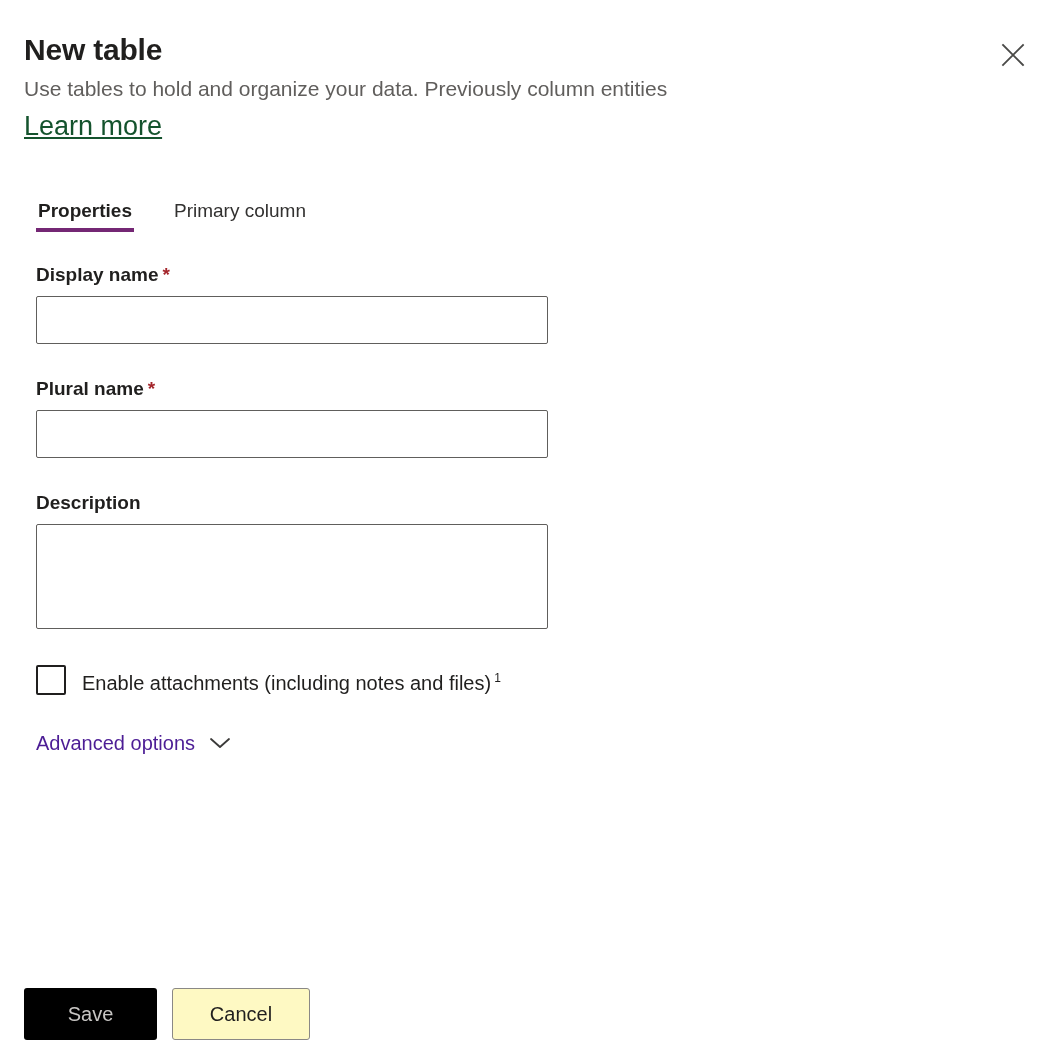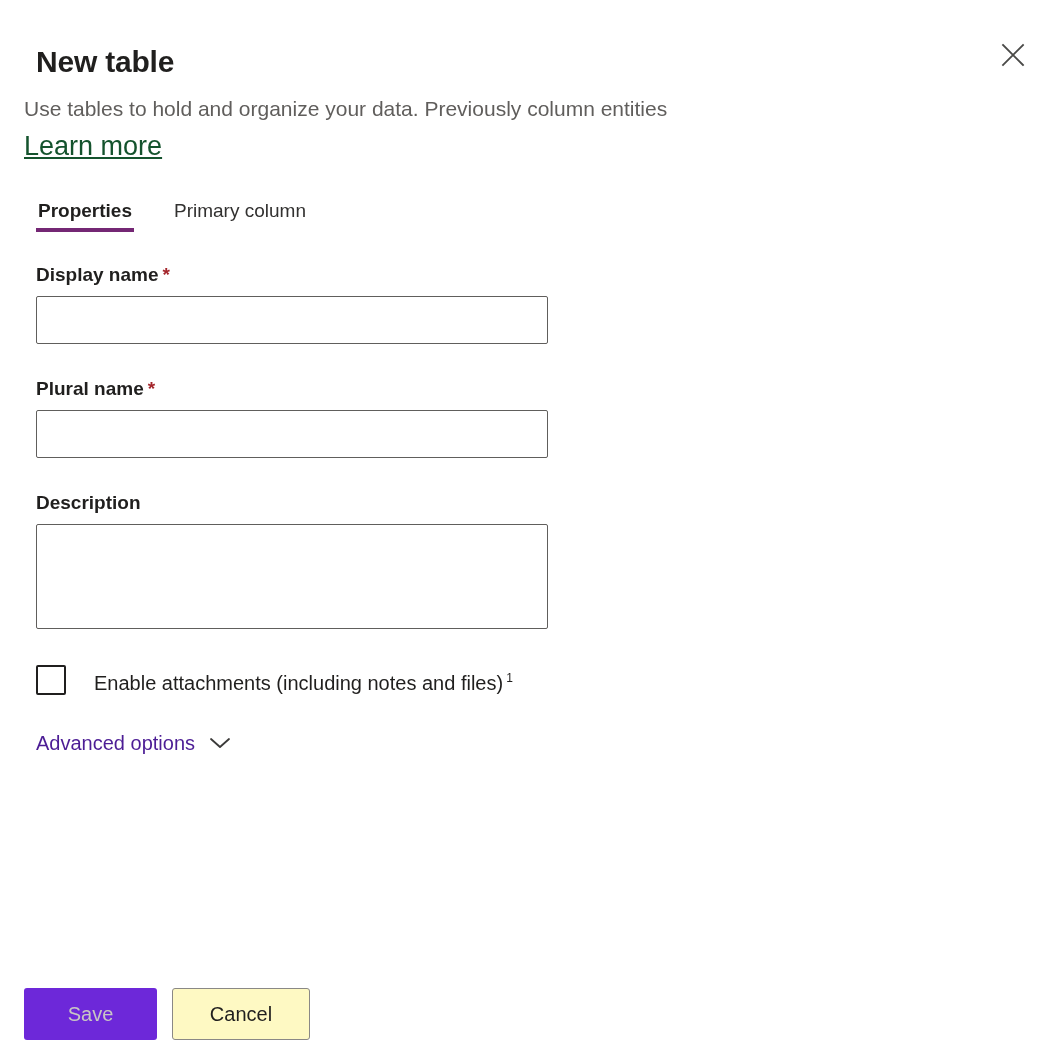--- a/index.html
+++ b/index.html
@@ -29,21 +29,21 @@
     left: 24px;
     top: 30px;
     right: 24px;
   }
   .title {
     font-size: 30px;
     font-weight: bold;
     color: #201f1e;
     line-height: 40px;
     letter-spacing: -0.2px;
-    margin: 12px;
+    margin: 0;
   }
   .subtitle {
     font-size: 21px;
     color: #605e5c;
     line-height: 30px;
     margin: 4px 0 0 0;
     font-weight: normal;
   }
   .learn-more {
     display: inline-block;
@@ -160,21 +160,20 @@
   .gap-1 { height: 32px; }
   .gap-2 { height: 32px; }
 
   
   .checkbox-row {
     display: flex;
     align-items: center;
     margin-top: 36px;
     cursor: pointer;
     width: fit-content;
-    gap: 12px;
   }
   .checkbox-box {
     width: 30px;
     height: 30px;
     box-sizing: border-box;
     border: 2px solid #201f1e;
     border-radius: 2px;
     background: #ffffff;
     flex: none;
   }
@@ -227,21 +226,21 @@
     padding: 0 22px;
     font-family: "Liberation Sans", sans-serif;
     font-size: 20px;
     border-radius: 3px;
     cursor: pointer;
     display: inline-flex;
     align-items: center;
     justify-content: center;
   }
   .btn-save {
-    background: #6d28d9;
+    background: #000000;
     color: #c8c6c4;
     border: none;
     cursor: default;
     min-width: 133px;
     text-align: center;
   }
   .btn-cancel {
     background: #fef9c3;
     color: #201f1e;
     border: 1px solid #8a8886;

